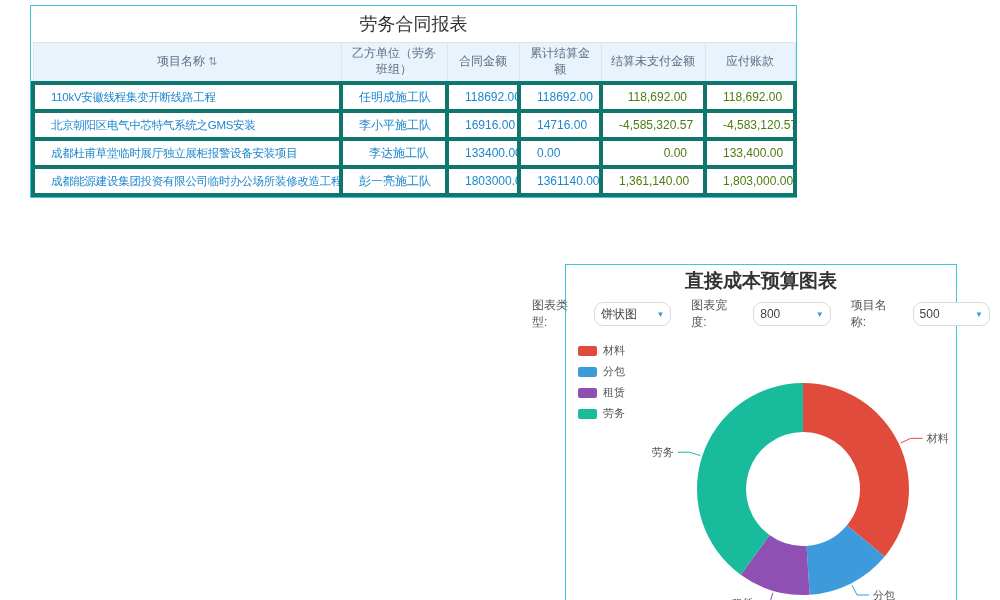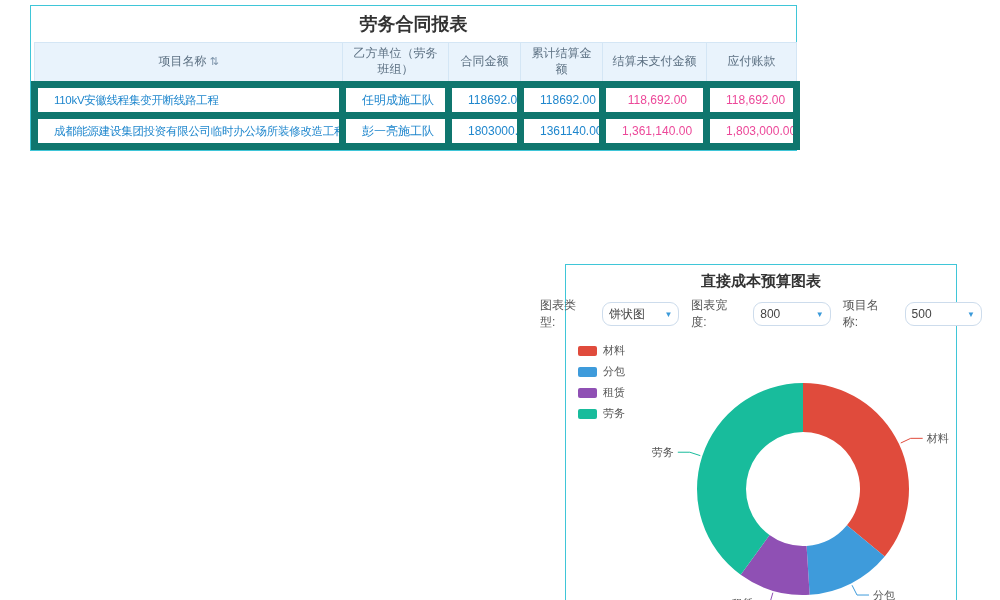--- a/index.html
+++ b/index.html
@@ -3,36 +3,36 @@
 <meta charset="utf-8">
 <style>
   html,body{margin:0;padding:0;}
   body{
     width:1000px;height:600px;position:relative;overflow:hidden;
     background:#ffffff;
     font-family:"Liberation Sans","DejaVu Sans",sans-serif;
   }
   
   .report{position:absolute;left:30px;top:5px;width:765px;border:1px solid #3fc6d8;background:#fff;}
-  .report-title{height:36px;line-height:36px;text-align:center;font-size:18px;font-weight:bold;color:#333;}
+  .report-title{height:36px;line-height:36px;text-align:center;font-size:18px;font-weight:normal;color:#333;}
   table.report-table{width:100%;border-collapse:collapse;table-layout:fixed;font-size:12px;}
   .report-table th{
     background:#e9f3fc;color:#5d7183;font-weight:normal;
     border:1px solid #d4e6f5;padding:2px 8px;height:34px;text-align:center;line-height:1.3;
   }
-  .report-table td{border:7px solid #0f766e;padding:0 16px;height:24px;white-space:nowrap;overflow:hidden;}
+  .report-table td{border:4px solid #0f766e;padding:0 16px;height:24px;white-space:nowrap;overflow:hidden;}
   .report-table td.c0{color:#1e86cd;text-align:left;font-size:11.5px;letter-spacing:-0.3px;cursor:pointer;}
   .report-table td.c1{color:#1e86cd;text-align:right;}
   .report-table td.c2,.report-table td.c3{color:#1e86cd;text-align:left;}
-  .report-table td.c4,.report-table td.c5{color:#ec4899;text-align:right;}
+  .report-table td.c4,.report-table td.c5{color:#4d7c0f;text-align:right;}
   .sort-icon{color:#7e95ab;font-size:11px;margin-left:3px;cursor:pointer;}
   
   .panel{position:absolute;left:565px;top:264px;width:390px;height:336px;border:1px solid #3fc6d8;background:#fff;}
-  .panel-title{height:28px;line-height:32px;text-align:center;font-size:15px;font-weight:bold;color:#333;}
-  .controls{display:flex;justify-content:center;align-items:center;gap:12px;margin-top:4px;font-size:12px;color:#555;}
+  .panel-title{height:28px;line-height:32px;text-align:center;font-size:19px;font-weight:bold;color:#333;}
+  .controls{display:flex;justify-content:center;align-items:center;gap:20px;margin-top:4px;font-size:12px;color:#555;}
   .control{display:flex;align-items:center;}
   .ctl-label{margin-right:4px;}
   .select{
     display:flex;align-items:center;justify-content:space-between;
     width:86px;height:22px;border:1px solid #cddcec;border-radius:9px;
     padding:0 6px;color:#444;background:#fff;cursor:pointer;font-size:12px;margin-left:20px;
   }
   .caret{color:#3b9ad9;font-size:8px;margin-left:4px;}
   .chart-area{position:relative;width:388px;height:276px;margin-top:6px;}
   .legend{position:absolute;left:12px;top:6px;z-index:2;}
@@ -78,20 +78,36 @@
       </tr>
     </thead>
     <tbody>
         <tr>
           <td class="c0">110kV安徽线程集变开断线路工程</td>
           <td class="c1">任明成施工队</td>
           <td class="c2">118692.00</td>
           <td class="c3">118692.00</td>
           <td class="c4">118,692.00</td>
           <td class="c5">118,692.00</td>
+        </tr>
+        <tr>
+          <td class="c0">北京朝阳区电气中芯特气系统之GMS安装</td>
+          <td class="c1">李小平施工队</td>
+          <td class="c2">16916.00</td>
+          <td class="c3">14716.00</td>
+          <td class="c4">-4,585,320.57</td>
+          <td class="c5">-4,583,120.57</td>
+        </tr>
+        <tr>
+          <td class="c0">成都杜甫草堂临时展厅独立展柜报警设备安装项目</td>
+          <td class="c1">李达施工队</td>
+          <td class="c2">133400.00</td>
+          <td class="c3">0.00</td>
+          <td class="c4">0.00</td>
+          <td class="c5">133,400.00</td>
         </tr>
         <tr>
           <td class="c0">成都能源建设集团投资有限公司临时办公场所装修改造工程EPC</td>
           <td class="c1">彭一亮施工队</td>
           <td class="c2">1803000.00</td>
           <td class="c3">1361140.00</td>
           <td class="c4">1,361,140.00</td>
           <td class="c5">1,803,000.00</td>
         </tr>
       </tbody>

